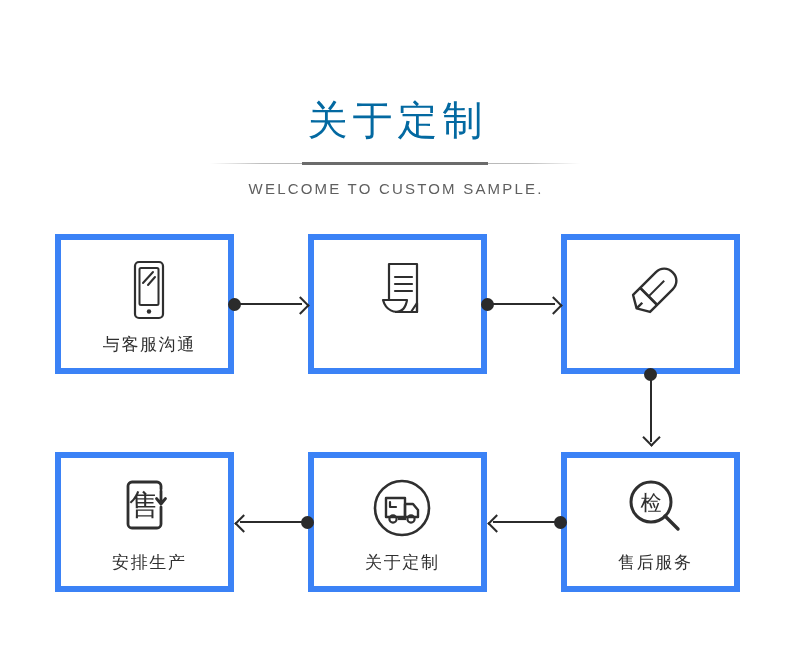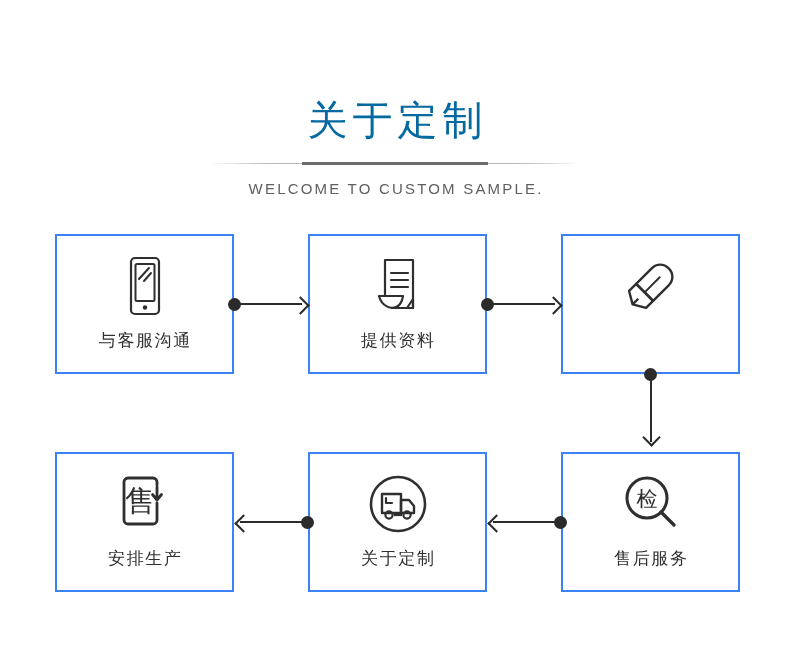--- a/index.html
+++ b/index.html
@@ -73,21 +73,21 @@
     position: absolute;
     left: 0;
     top: 0;
     width: 790px;
     height: 656px;
   }
   .step-box {
     position: absolute;
     width: 179px;
     height: 140px;
-    border: 2px solid #3b82f6;
+    border: 6px solid #3b82f6;
     box-sizing: border-box;
     background: #ffffff;
   }
   .step-icon {
     position: absolute;
     left: 0;
     top: 18px;
     width: 175px;
     height: 64px;
     display: flex;
@@ -214,21 +214,20 @@
       <svg class="ico-svg" width="58" height="62" viewBox="0 0 58 62" fill="none">
         <path d="M16 5 H44 V53 H22" stroke="#2f2f2f" stroke-width="2.2" stroke-linejoin="round"></path>
         <path d="M16 5 V41" stroke="#2f2f2f" stroke-width="2.2" stroke-linecap="round"></path>
         <path d="M44 44 L38 53 L44 53 Z" stroke="#2f2f2f" stroke-width="2.2" stroke-linejoin="round"></path>
         <path d="M10 41 H34 C34 41 33 50 27 52 C22 54 13 52 10 41 Z" stroke="#2f2f2f" stroke-width="2.2" stroke-linejoin="round" fill="#ffffff"></path>
         <line x1="22" y1="18" x2="39" y2="18" stroke="#2f2f2f" stroke-width="2.2" stroke-linecap="round"></line>
         <line x1="22" y1="25" x2="39" y2="25" stroke="#2f2f2f" stroke-width="2.2" stroke-linecap="round"></line>
         <line x1="22" y1="32" x2="39" y2="32" stroke="#2f2f2f" stroke-width="2.2" stroke-linecap="round"></line>
       </svg>
     </div>
-    <div class="step-label">提供资料</div>
   </div>
 
   <div class="step-box r1 c3">
     <div class="step-icon">
       <svg class="ico-svg" width="62" height="62" viewBox="0 0 62 62" fill="none">
         <g transform="rotate(45 31 31)">
           <path d="M31 6 C38 6 43 11 43 18 V40 H19 V18 C19 11 24 6 31 6 Z" stroke="#2f2f2f" stroke-width="2.4" stroke-linejoin="round"></path>
           <line x1="19" y1="40" x2="43" y2="40" stroke="#2f2f2f" stroke-width="2.4"></line>
           <path d="M19 40 V50 L31 57 L43 50 V40" stroke="#2f2f2f" stroke-width="2.4" stroke-linejoin="round"></path>
           <line x1="31" y1="57" x2="31" y2="49" stroke="#2f2f2f" stroke-width="2.4"></line>

